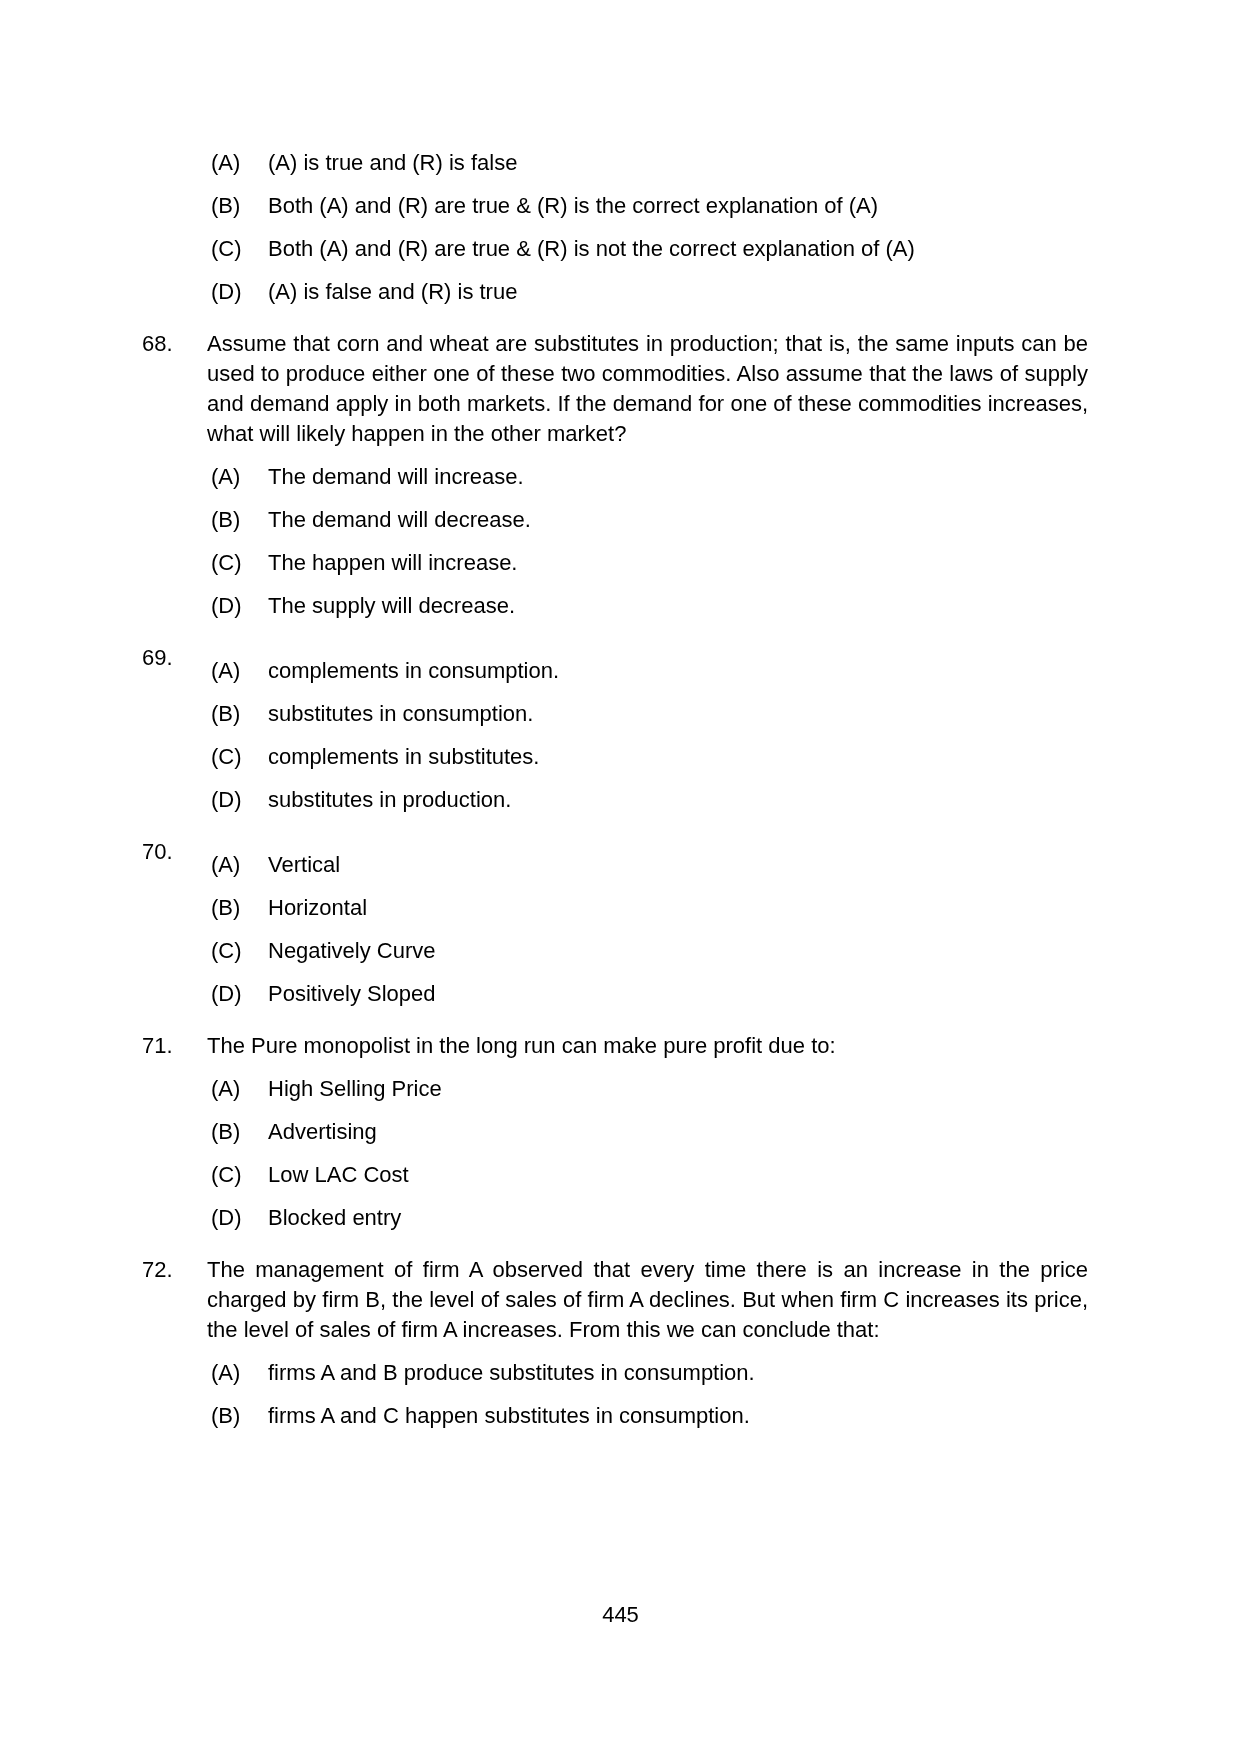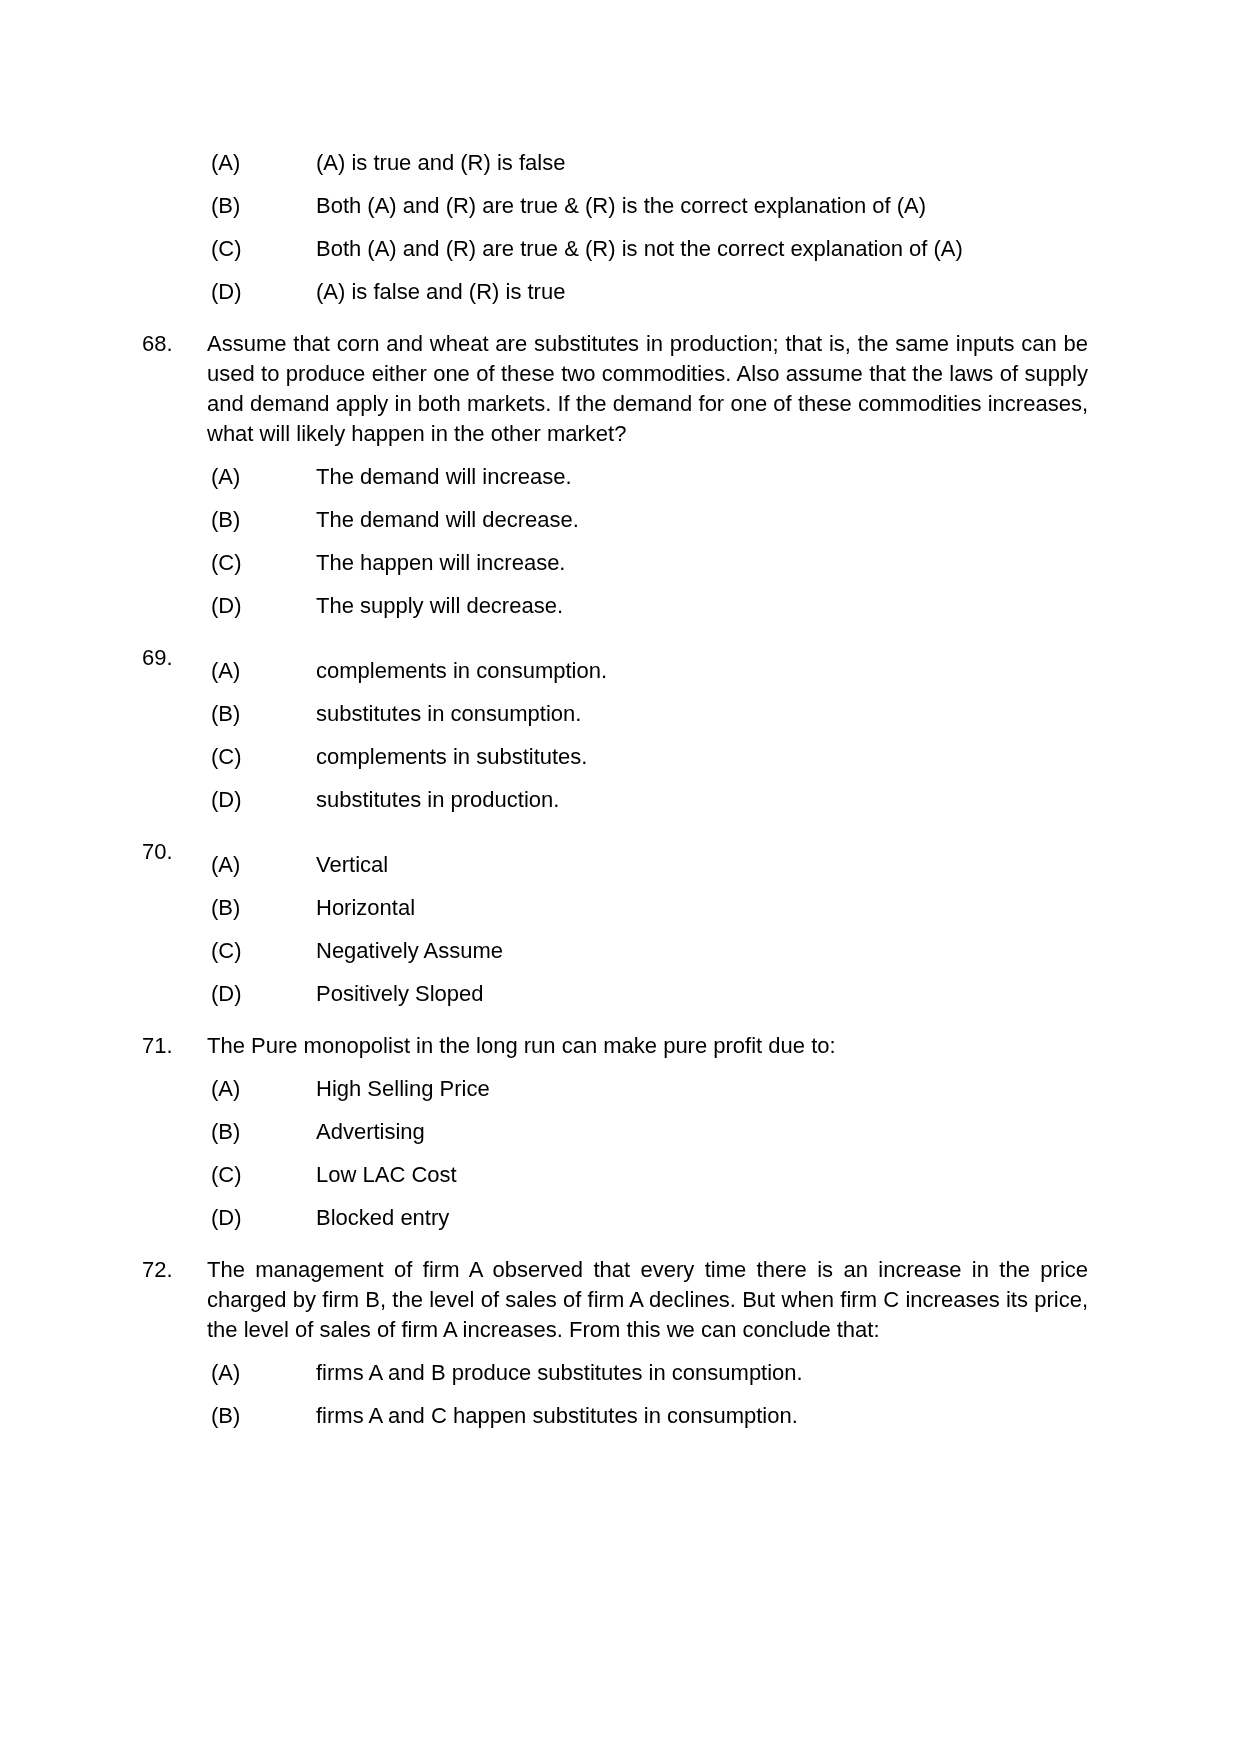--- a/index.html
+++ b/index.html
@@ -53,21 +53,20 @@
   }
   .lead .option:first-child {
     margin-top: 0;
   }
   .opt-label {
     width: 57px;
     flex-shrink: 0;
   }
   .opt-text {
     flex: 1 1 auto;
-    margin-left: 48px;
   }
   .page-number {
     position: absolute;
     top: 1600px;
     left: 0;
     right: 0;
     text-align: center;
   }
 </style>
 </head>
@@ -156,21 +155,21 @@
           <div class="option">
             <div class="opt-label">(A)</div>
             <div class="opt-text">Vertical</div>
           </div>
           <div class="option">
             <div class="opt-label">(B)</div>
             <div class="opt-text">Horizontal</div>
           </div>
           <div class="option">
             <div class="opt-label">(C)</div>
-            <div class="opt-text">Negatively Assume</div>
+            <div class="opt-text">Negatively Curve</div>
           </div>
           <div class="option">
             <div class="opt-label">(D)</div>
             <div class="opt-text">Positively Sloped</div>
           </div>
         </div>
       </div>
     </div>
 
     <div class="question">
@@ -210,13 +209,14 @@
           <div class="option">
             <div class="opt-label">(B)</div>
             <div class="opt-text">firms A and C happen substitutes in consumption.</div>
           </div>
         </div>
       </div>
     </div>
 
   </div>
 
+  <div class="page-number">445</div>
 </div>
 
 </body></html>

